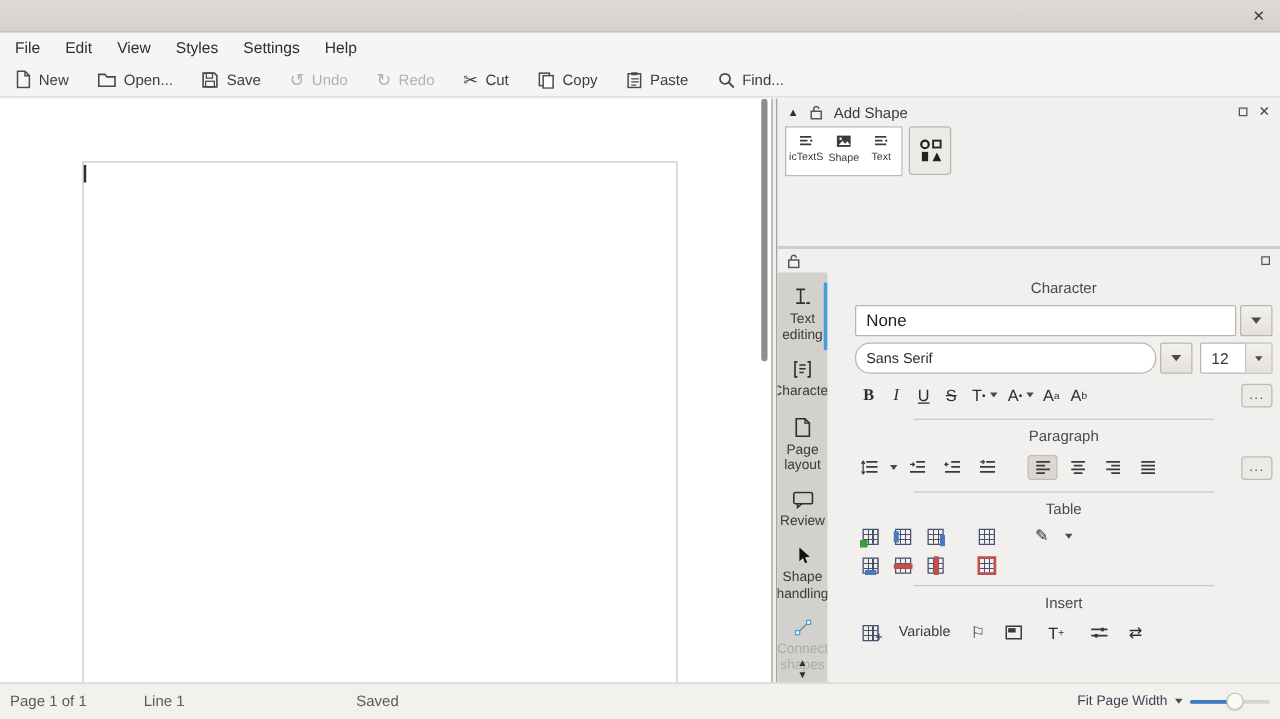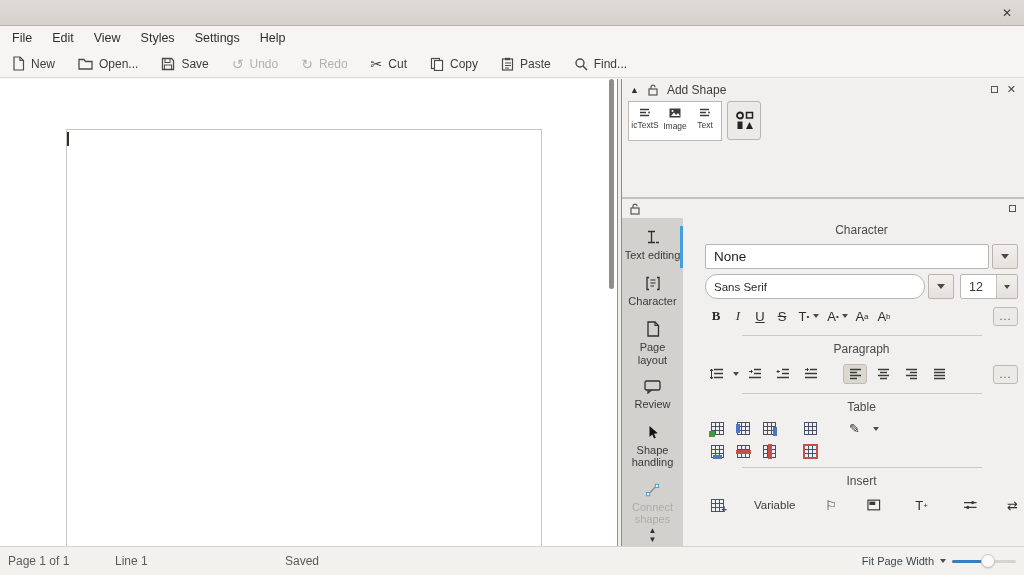--- a/index.html
+++ b/index.html
@@ -47,21 +47,21 @@
   .as-body { display:flex; align-items:flex-start; padding:1px 0 0 6px; }
   .as-group { display:flex; background:#fff; border:1px solid #bcb9b4; padding:2px 1px; }
   .as-item { width:30px; display:flex; flex-direction:column; align-items:center; gap:3px; padding-top:4px; height:34px; }
   .as-item .lbl { font-size:8.5px; color:#3c3c3c; white-space:nowrap; }
   .shapes-btn { margin-left:5px; width:34px; height:39px; background:#eceae6; border:1px solid #b9b6b1; border-radius:3px; display:flex; align-items:center; justify-content:center; }
 
   .props { flex:1; display:flex; flex-direction:column; border-top:1px solid #c4c1bd; min-height:0; }
   .props-header { height:19px; display:flex; align-items:center; padding:0 8px; justify-content:space-between; }
   .props-body { flex:1; display:flex; min-height:0; }
 
-  .tabstrip { width:61px; background:#d3d1cd; padding-top:8px; position:relative; overflow:hidden; }
+  .tabstrip { width:40px; background:#d3d1cd; padding-top:8px; position:relative; overflow:hidden; }
   .tab { position:relative; display:flex; flex-direction:column; align-items:center; text-align:center; padding:4px 2px 6px; margin-bottom:4px; color:#3a3a3a; font-size:11px; line-height:12.5px; }
   .tab .ticon { margin-bottom:4px; }
   .tab.active::after { content:""; position:absolute; right:0; top:0; bottom:0; width:3px; background:#42a0dd; }
   .tab.disabled { color:#aeaca8; position:relative; }
   .tab-scrolls { position:absolute; left:0; right:0; bottom:2px; display:flex; flex-direction:column; align-items:center; color:#2e2e2e; font-size:8px; line-height:9px; pointer-events:none; }
 
   .props-content { flex:1; padding:2px 4px 0 20px; overflow:hidden; }
   .section-label { text-align:center; font-size:12px; color:#4a4a4a; margin:3px 0 7px; }
   .divider { height:1px; background:#ccc9c5; width:240px; margin:9px auto 6px; }
 
@@ -100,21 +100,21 @@
   .tg-green::after { width:6px; height:6px; left:-3px; bottom:-3px; background:#3f9a3f; }
   .tg-blue-l::after { width:4px; height:9px; left:-2px; top:1px; background:#4a78c0; }
   .tg-blue-r::after { width:4px; height:9px; right:-2px; bottom:-2px; background:#4a78c0; }
   .tg-blue-b::after { width:9px; height:4px; left:1px; bottom:-2px; background:#4a78c0; }
   .tg-red-row::after { left:-2px; right:-2px; top:4px; height:4px; background:#c4504a; }
   .tg-red-col::after { top:-2px; bottom:-2px; left:4px; width:4px; background:#c4504a; }
   .tg-red-all::after { inset:-2px; border:2px solid #c4504a; }
   .tg-plus::after { content:"+"; color:#47506b; font-weight:bold; font-size:10px; line-height:8px; right:-4px; bottom:-3px; }
   .pencil { font-size:13px; color:#2d2d2d; }
 
-  .insert-row { display:flex; align-items:center; gap:30px; margin:6px 2px 0 8px; color:#2d2d2d; }
+  .insert-row { display:flex; align-items:center; gap:16px; margin:6px 2px 0 8px; color:#2d2d2d; }
   .ins-label { font-size:11.5px; color:#3a3a3a; }
   .glyph-ico { font-size:13px; }
   .tplus sub { font-size:8px; }
 
   
   .statusbar { position:absolute; bottom:0; left:0; right:0; height:29px; background:#f2f1ee; border-top:1px solid #d6d4d0; }
   .sb-text { position:absolute; top:7px; font-size:12px; color:#5b5b58; }
   .sb-page { left:8px; } .sb-line { left:115px; } .sb-saved { left:285px; }
   .zoom-ctl { position:absolute; right:8px; top:0; height:100%; display:flex; align-items:center; gap:6px; }
   .zoom-mode { font-size:11px; color:#3d4650; }
@@ -235,21 +235,21 @@
                   <circle cx="10" cy="4.5" r="0.9" fill="#3c3c3c"></circle>
                 </svg>
               <span class="lbl">icTextS</span>
             </div>
             <div class="as-item">
               <svg width="12" height="10" viewBox="0 0 12 10">
                   <rect x="0.5" y="0.5" width="11" height="9" fill="#3c3c3c"></rect>
                   <path d="M2 8l3-3.5L7 7l2-2 2 3z" fill="#fff"></path>
                   <circle cx="3.5" cy="3" r="1" fill="#fff"></circle>
                 </svg>
-              <span class="lbl">Image</span>
+              <span class="lbl">Shape</span>
             </div>
             <div class="as-item">
               <svg width="12" height="9" viewBox="0 0 12 9">
                   <path d="M1 1.5h9M1 4.5h6M1 7.5h9" stroke="#3c3c3c" stroke-width="1.4"></path>
                   <circle cx="10" cy="4.5" r="0.9" fill="#3c3c3c"></circle>
                 </svg>
               <span class="lbl">Text</span>
             </div>
           </div>
           <div class="shapes-btn">

